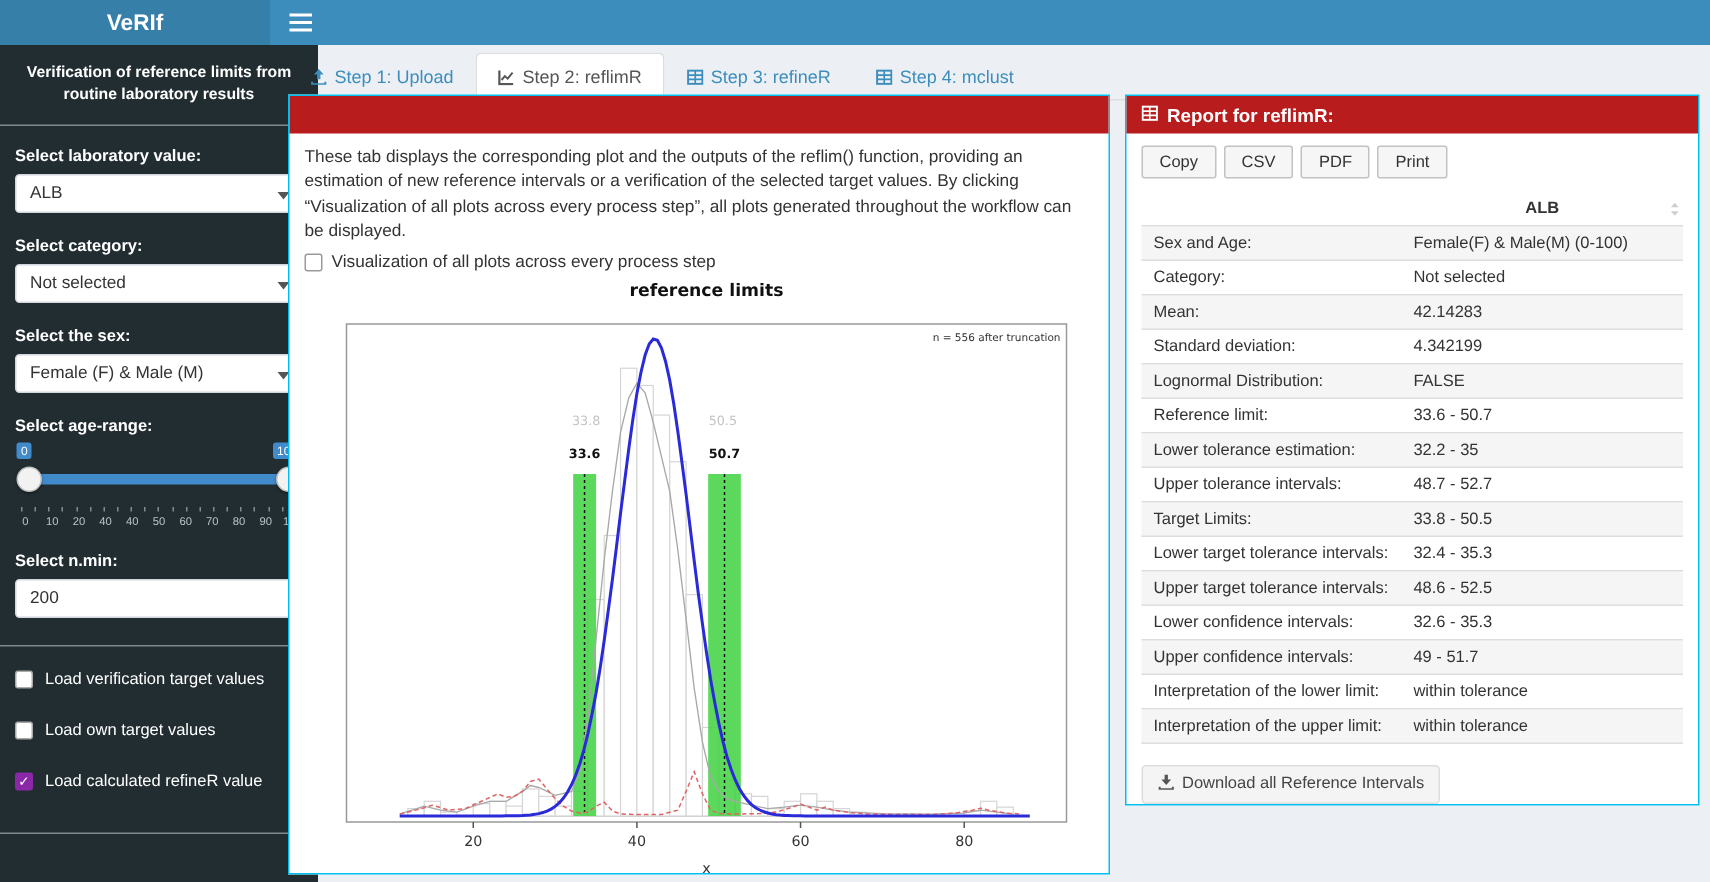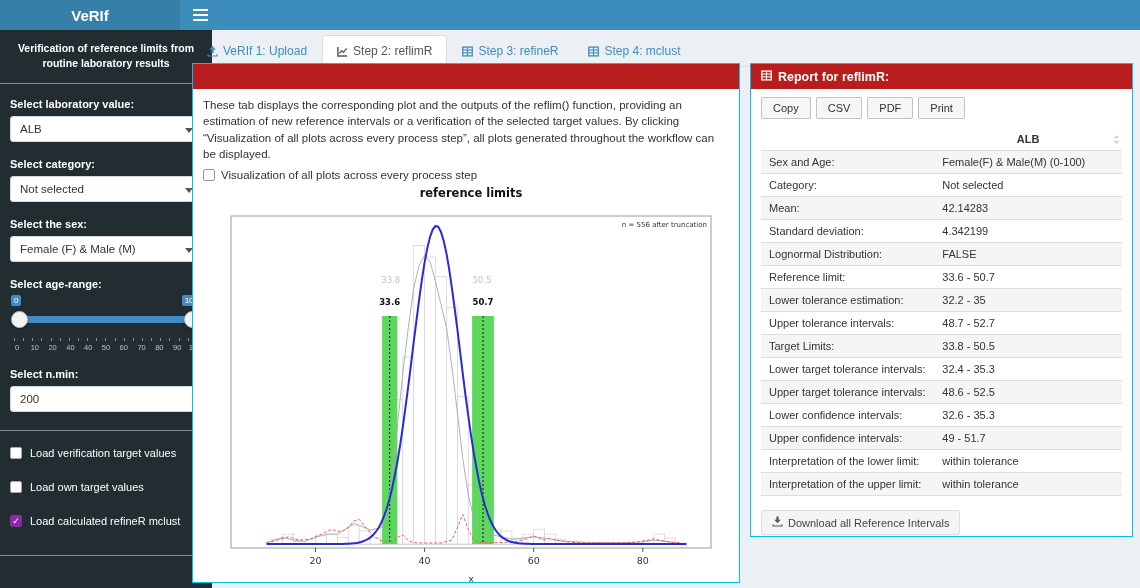--- a/index.html
+++ b/index.html
@@ -83,21 +83,21 @@
   .dt-buttons { display:flex; gap:5px; margin-bottom:9px; }
   .dt-btn { font-family:inherit; font-size:11px; color:#333; background:#f6f6f6; border:1px solid #c2c2c2;
             border-radius:2px; padding:4px 11px; cursor:pointer; }
   table.report { width:100%; border-collapse:collapse; font-size:11px; color:#333; }
   table.report th { font-weight:bold; text-align:center; padding:5px 6px; position:relative; cursor:pointer; }
   table.report th.lbl { width:48%; }
   table.report td { padding:5px 8px; border-top:1px solid #ddd; }
   table.report tbody tr:last-child td { border-bottom:1px solid #ddd; }
   table.report tbody tr:nth-child(odd) { background:#f5f5f5; }
   .sortglyph { position:absolute; right:2px; top:6px; }
-  .dl-btn { margin-top:14px; display:inline-flex; align-items:center; gap:5px; font-family:inherit; font-size:11px;
+  .dl-btn { margin-top:14px; display:inline-flex; align-items:flex-start; gap:5px; font-family:inherit; font-size:11px;
             color:#444; background:#f4f4f4; border:1px solid #ddd; border-radius:3px; padding:5px 10px; cursor:pointer; }
 </style>
 </head>
 <body>
 
 <div class="app">
 
   <div class="logo">VeRIf</div>
   <div class="navbar">
     <div class="hamburger">
@@ -186,35 +186,35 @@
         <div class="sb-check">
           <span class="box"></span>
           <span class="txt">Load verification target values</span>
         </div>
         <div class="sb-check">
           <span class="box"></span>
           <span class="txt">Load own target values</span>
         </div>
         <div class="sb-check">
           <span class="box checked">✓</span>
-          <span class="txt">Load calculated refineR mclust</span>
+          <span class="txt">Load calculated refineR value</span>
         </div>
       </div>
   </div>
 
   <div class="content">
     <div class="tabbar">
         <div class="tab">
           <span class="ticon">
             <svg width="11" height="11" viewBox="0 0 12 12">
               <path d="M6 0 L9.5 4 H7.2 V7.5 H4.8 V4 H2.5 Z" fill="currentColor"></path>
               <path d="M0.5 9.3 V11.5 H11.5 V9.3 H10.1 V10.3 H1.9 V9.3 Z" fill="currentColor"></path>
             </svg>
           </span>
-          <span>VeRIf 1: Upload</span>
+          <span>Step 1: Upload</span>
         </div>
         <div class="tab active">
           <span class="ticon">
             <svg width="11" height="11" viewBox="0 0 12 12">
               <path d="M1 1 V11 H11" fill="none" stroke="currentColor" stroke-width="1.6"></path>
               <path d="M2.6 8 L5 5.2 L7 7 L10.6 2.6" fill="none" stroke="currentColor" stroke-width="1.4"></path>
             </svg>
           </span>
           <span>Step 2: reflimR</span>
         </div>

